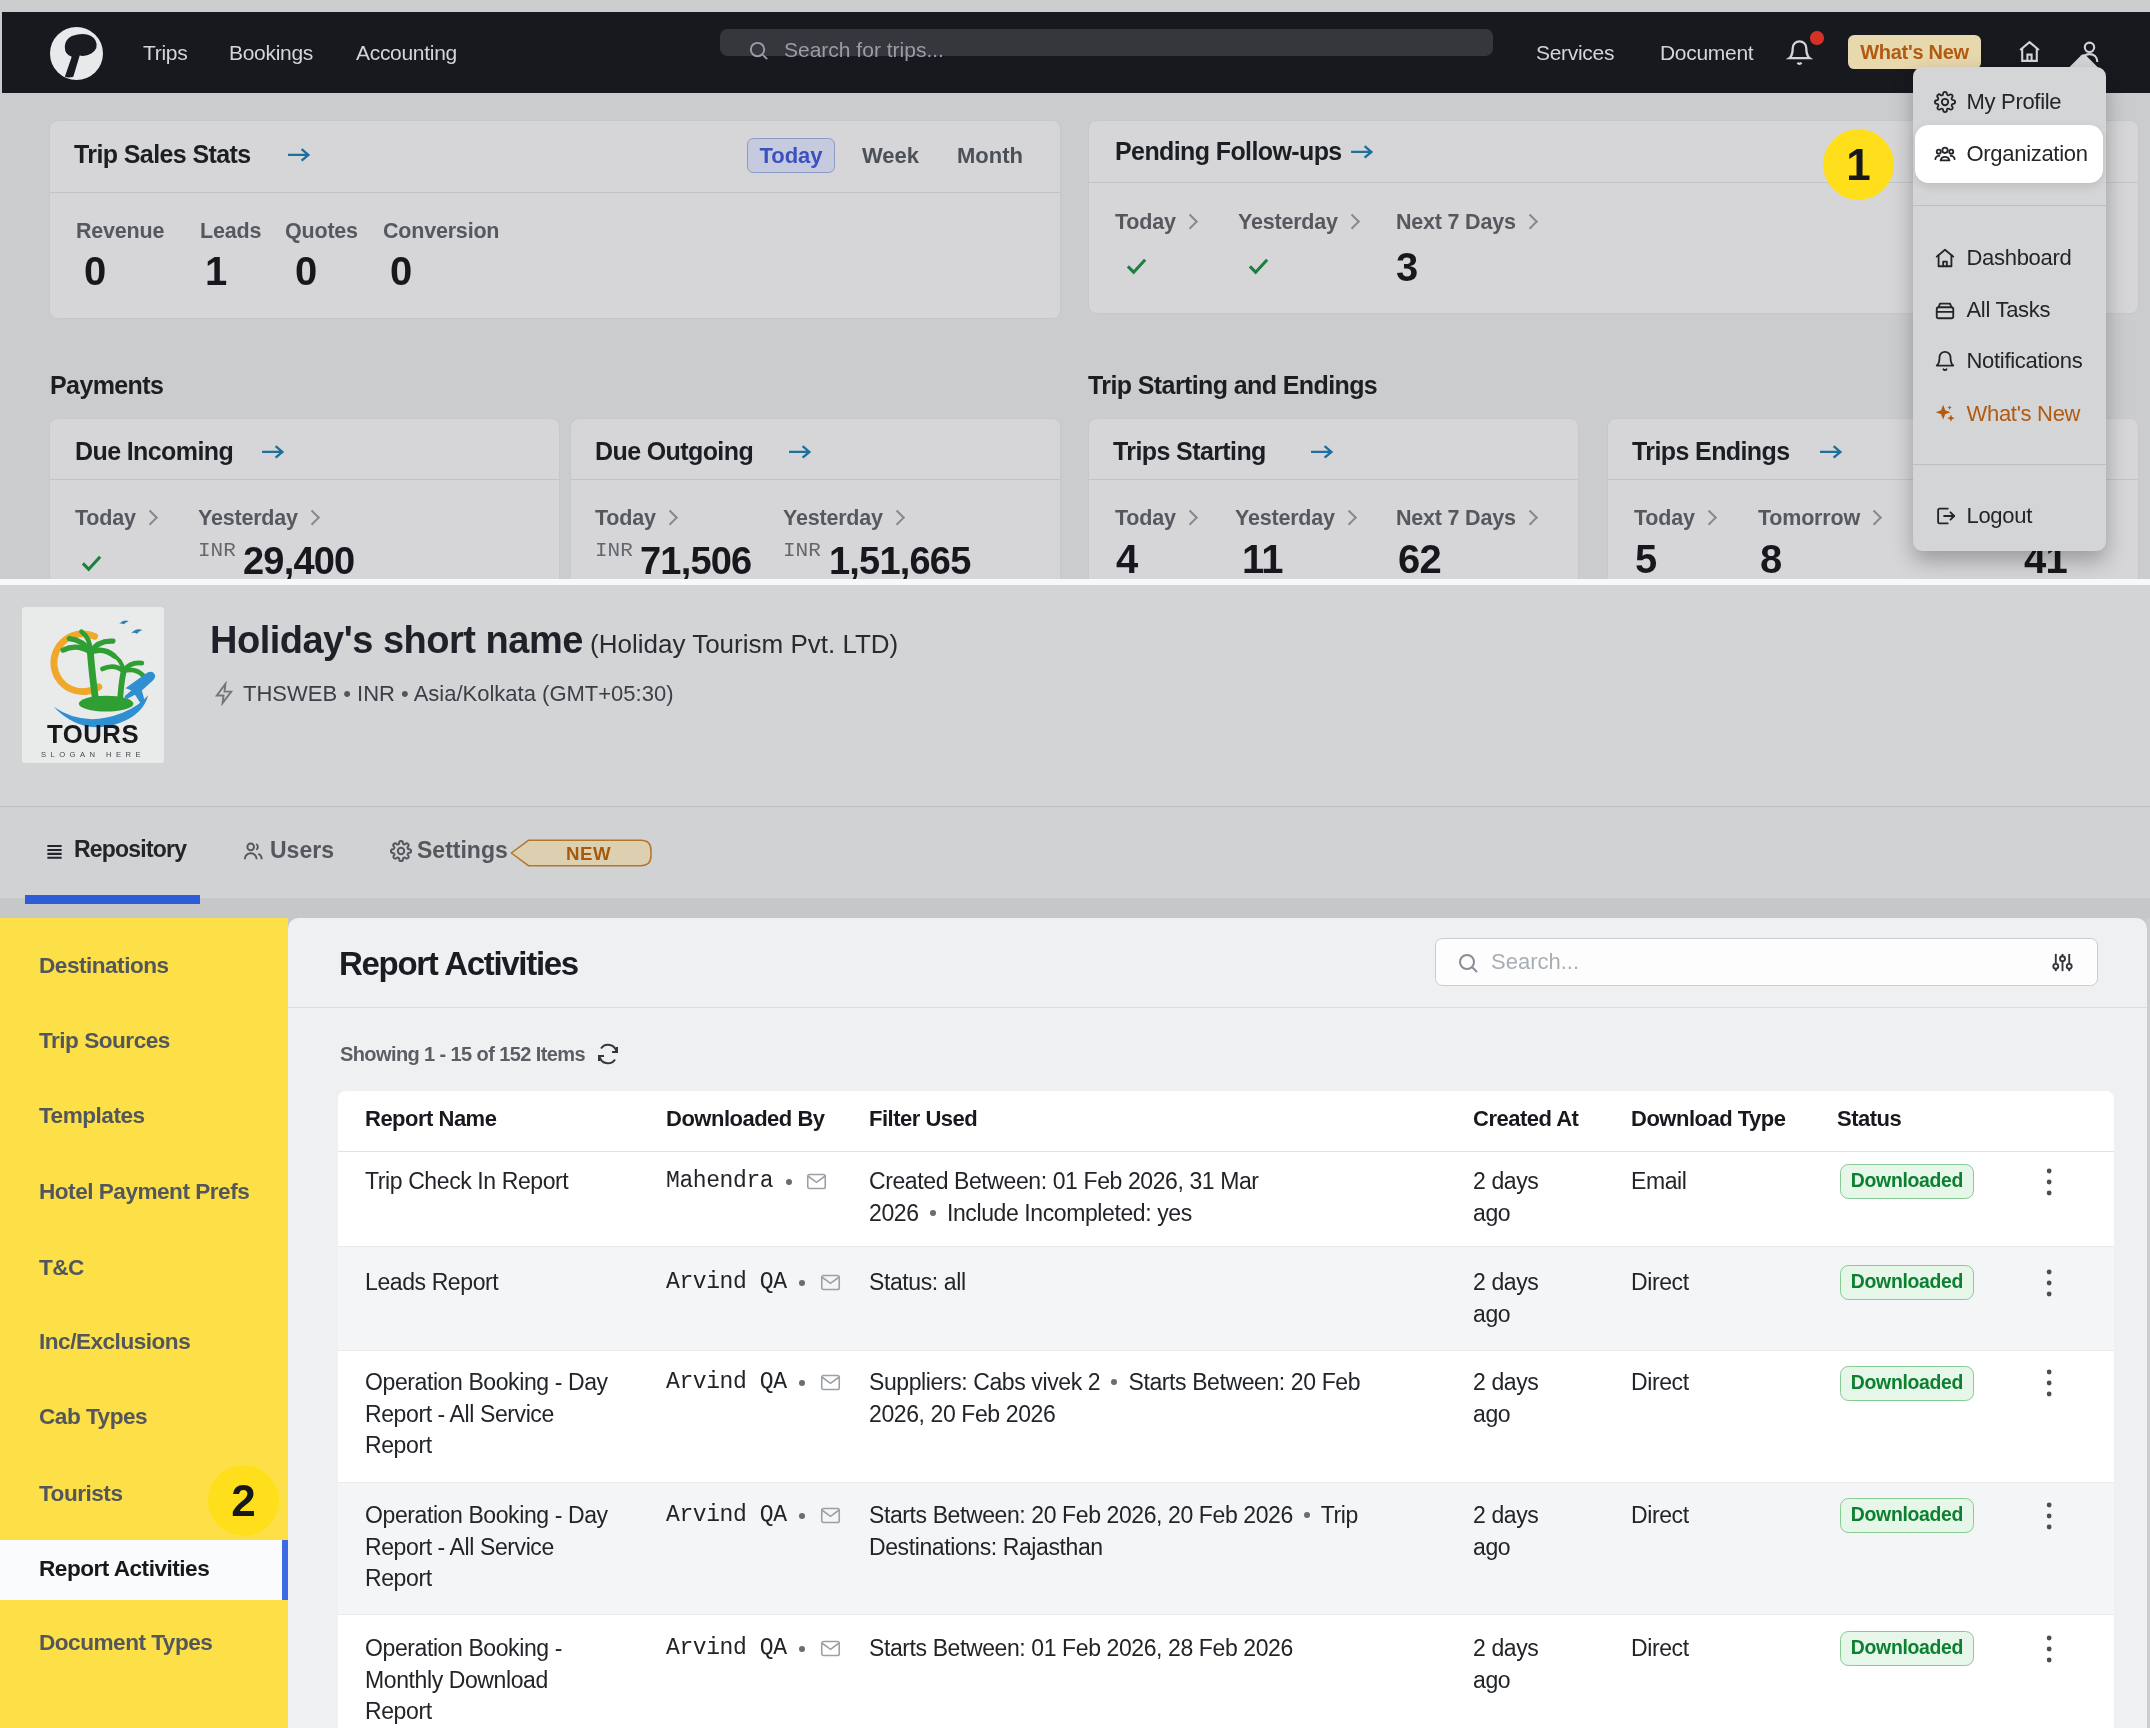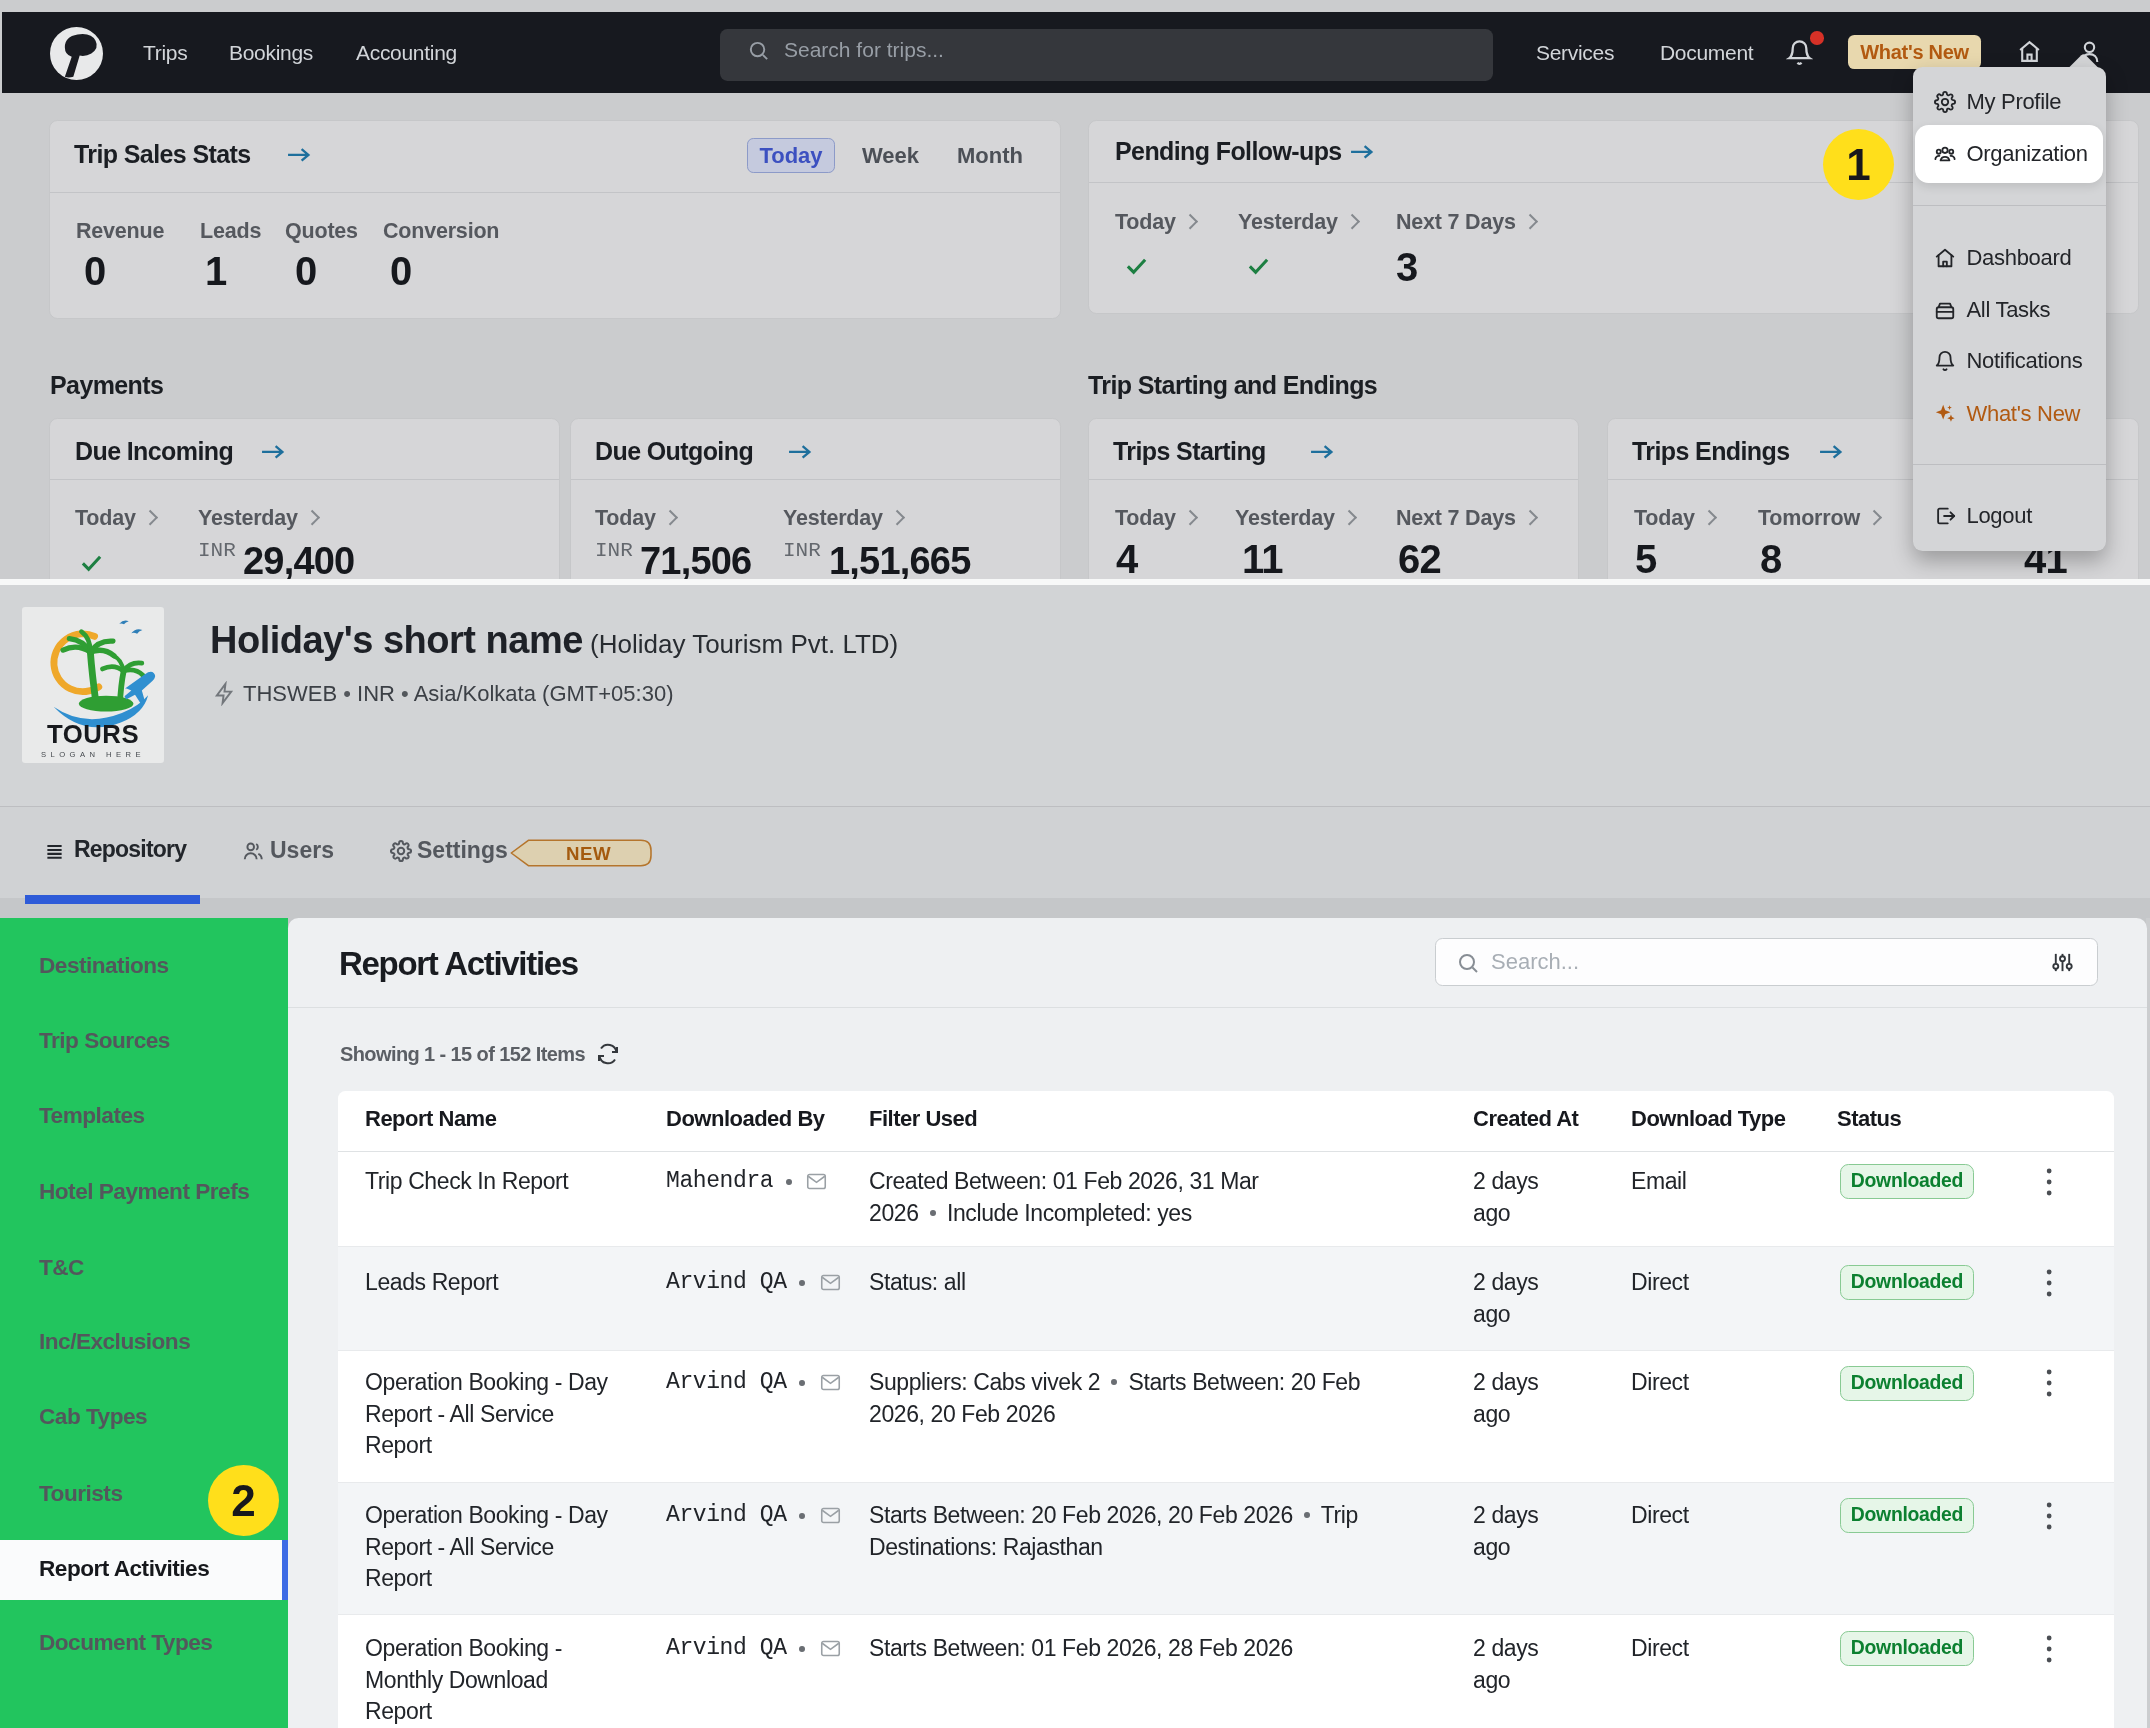--- a/index.html
+++ b/index.html
@@ -32,37 +32,37 @@
   .dditem span { font-size:22px; color:#232529; margin-left:10.5px; letter-spacing:-0.3px; }
   .ddicon { width:22px; height:22px; fill:none; stroke:#232529; stroke-width:2; stroke-linecap:round; stroke-linejoin:round; flex:0 0 22px; }
 
   
   #strip { position:absolute; top:579px; left:0; width:2151px; height:6.3px; background:#f7f8f8; }
 
   
   #s2 { position:absolute; top:585px; left:0; width:2151px; height:1144px; background:#c5c7c9; overflow:hidden; }
   #orghead { position:absolute; top:0; left:0; width:2151px; height:221px; background:#d2d4d6; }
   #tabbar { position:absolute; top:221px; left:0; width:2151px; height:92px; background:#d0d2d4; border-top:1.1px solid #bdbec1; }
-  #sidebar { position:absolute; top:333px; left:0; width:288px; height:810px; background:#22c55e; }
+  #sidebar { position:absolute; top:333px; left:0; width:288px; height:810px; background:#fde047; }
   .sbitem { position:absolute; left:39px; font-size:22.6px; font-weight:600; color:#53575c; letter-spacing:-0.5px; line-height:28px; }
   #panel { position:absolute; top:333px; left:288px; width:1859px; height:810px; background:#eef0f2; border-radius:10.5px 10.5px 0 0; }
 </style>
 </head>
 <body>
 <div id="page">
   <div id="s1">
     <div id="nav1">
       <svg class="abs" style="left:48px;top:14.7px" width="53" height="53" viewBox="0 0 100 100">
         <circle cx="50" cy="50" r="50" fill="#e8e9ea"></circle>
         <path d="M28 38 q0 -20 24 -24 q26 -4 34 12 q7 14 -8 24 q-10 6 -22 4 l-12 40 q-9 3 -16 0 l13 -38 q-13 -4 -13 -18z" fill="#191b21"></path>
       </svg>
       <div class="navlink" style="left:141px">Trips</div>
       <div class="navlink" style="left:227px">Bookings</div>
       <div class="navlink" style="left:354px">Accounting</div>
-      <div class="abs" style="left:718px;top:17.3px;width:773px;height:52px;background:#35373c;border-radius:7.4px;">
+      <div class="abs" style="left:718px;top:17.3px;width:773px;height:27px;background:#35373c;border-radius:7.4px;">
         <svg class="abs" style="left:27px;top:9.5px" width="23" height="23" viewBox="0 0 24 24" fill="none" stroke="#989ea6" stroke-width="2">
             <circle cx="11" cy="11" r="7"></circle>
             <line x1="16.5" y1="16.5" x2="21" y2="21"></line>
           </svg>
         <div class="abs" style="left:64px;top:0;height:41px;line-height:41px;color:#989ea6;font-size:21px;">Search for trips...</div>
       </div>
       <div class="navlink" style="left:1534px">Services</div>
       <div class="navlink" style="left:1658px">Document</div>
       <svg class="abs" style="left:1784px;top:26px" width="27" height="29" viewBox="0 0 24 24" fill="none" stroke="#d2d5d9" stroke-width="2">
           <path d="M6 8a6 6 0 0 1 12 0c0 7 3 9 3 9H3s3-2 3-9"></path>

